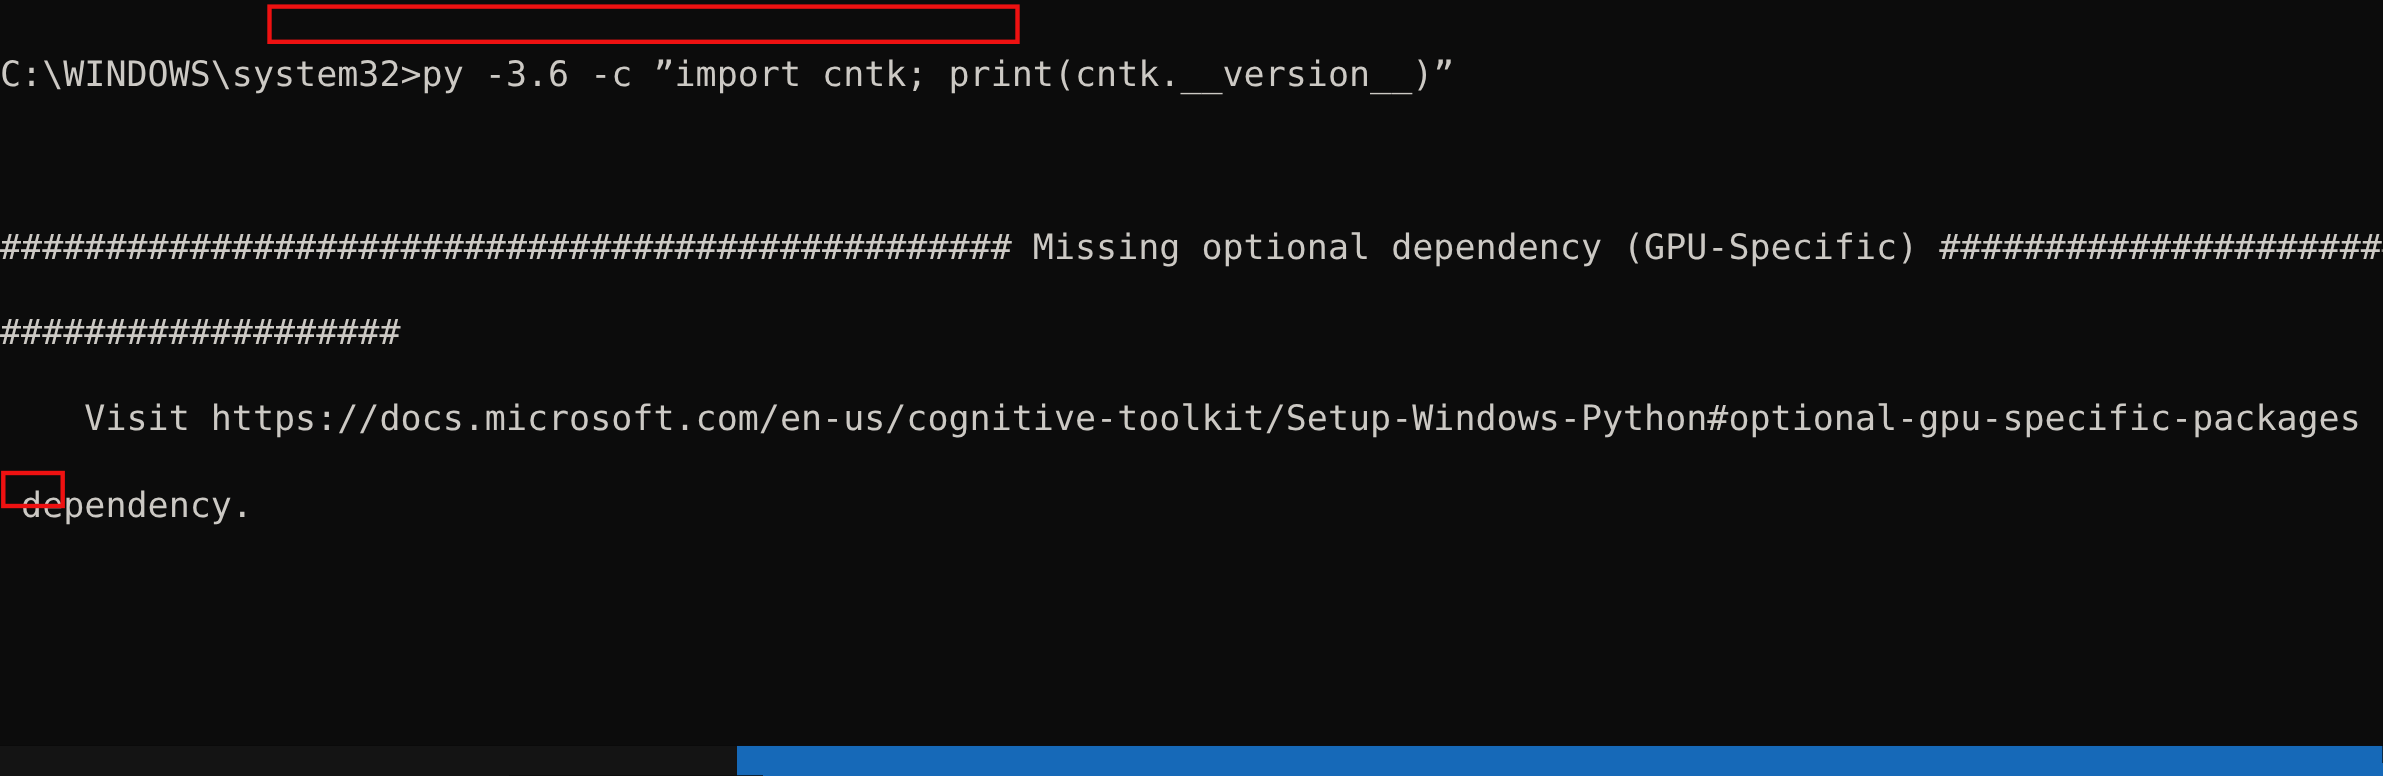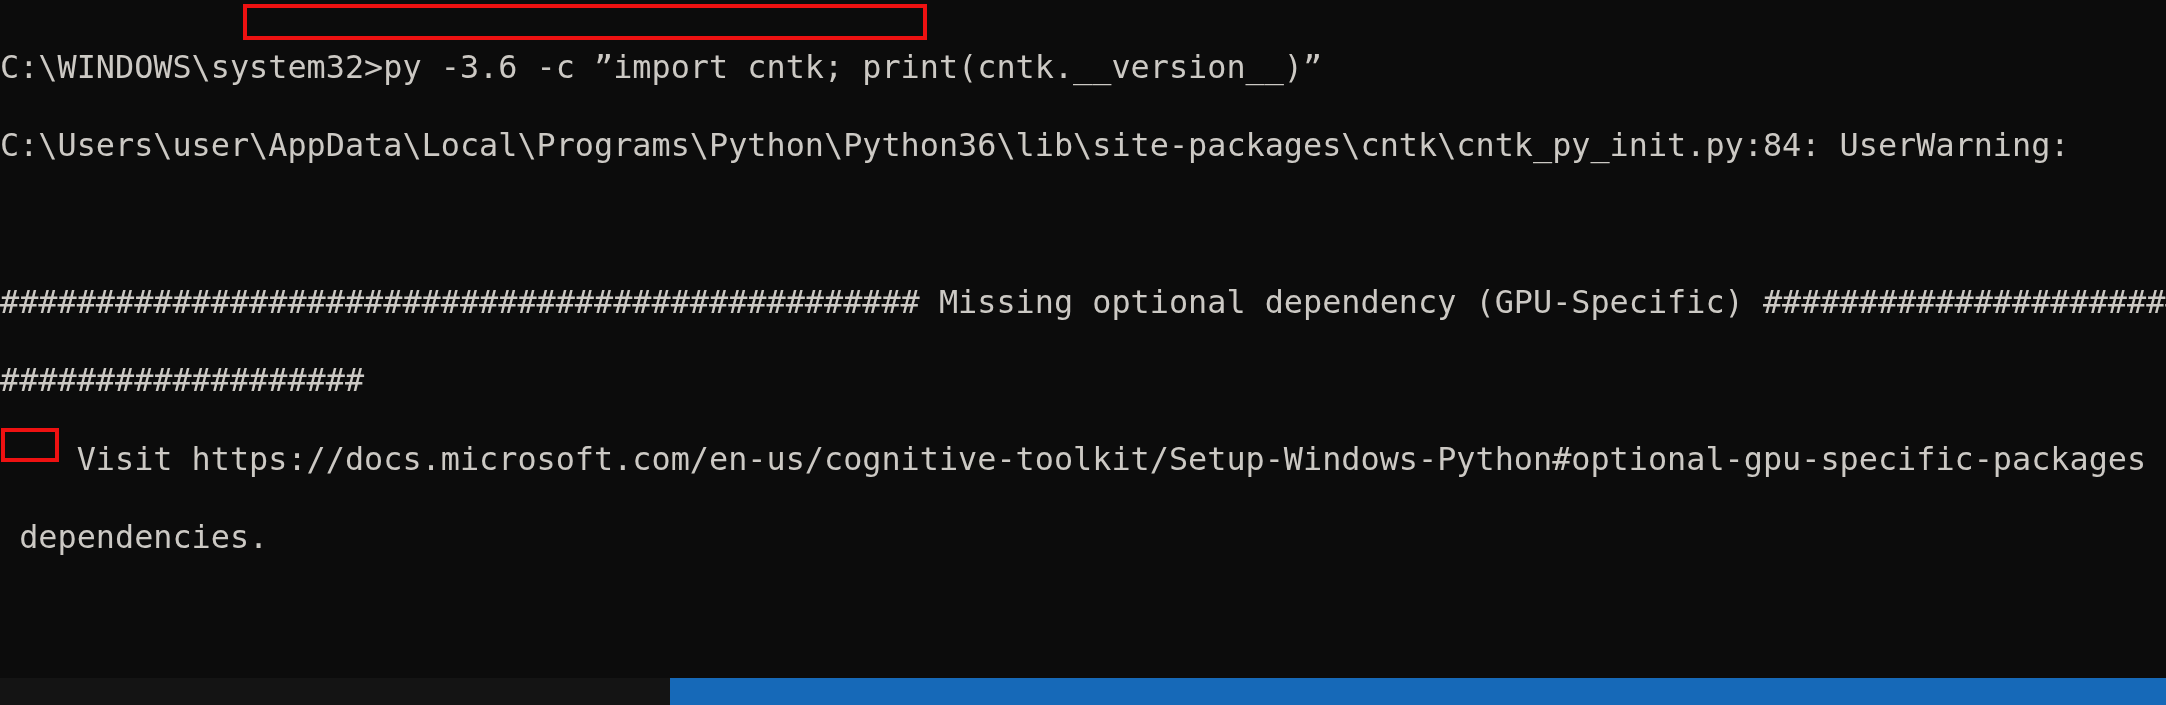--- a/index.html
+++ b/index.html
@@ -59,26 +59,25 @@
   }
   .clip{position:absolute;left:0;top:0;width:2166px;height:678px;overflow:hidden;}
 </style>
 </head>
 <body>
 
 <div id="console">
   <div class="clip">
     <div class="lines" style="font-size: 31.838px;">
       <span class="line">C:\WINDOWS\system32&gt;py -3.6 -c ”import cntk; print(cntk.__version__)”</span>
-      <span class="line">C:\Users\user\AppData\Local\Programs\Python\Python36\lib\site-packages\cntk\cntk_py_init.py:84: UserWarning:</span>
       <span class="line blank"></span>
       <span class="line">################################################ Missing optional dependency (GPU-Specific) ################################</span>
       <span class="line">###################</span>
       <span class="line">    Visit https://docs.microsoft.com/en-us/cognitive-toolkit/Setup-Windows-Python#optional-gpu-specific-packages for more</span>
-      <span class="line"> dependencies.</span>
+      <span class="line"> dependency.</span>
       
       
       
       
       
       
       
       
       
       

